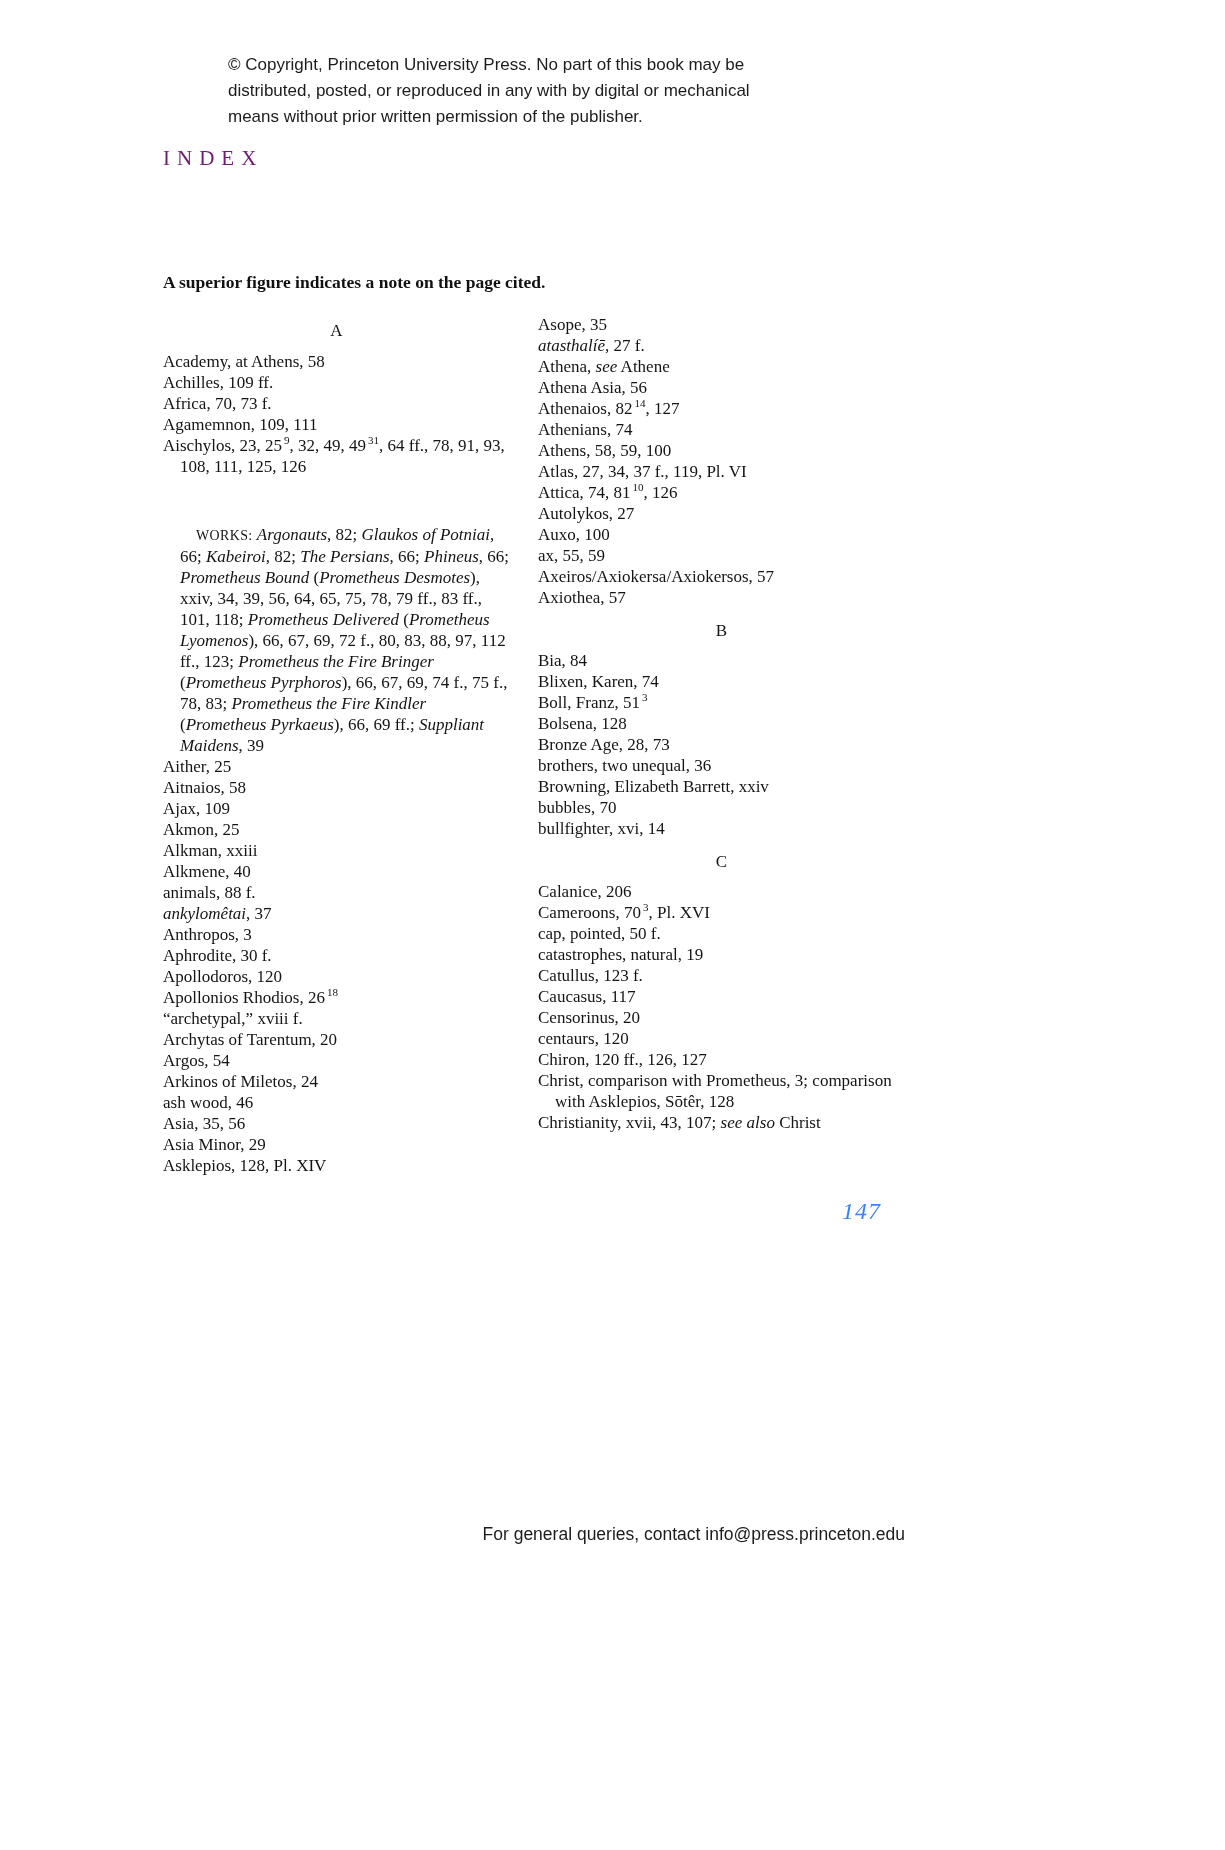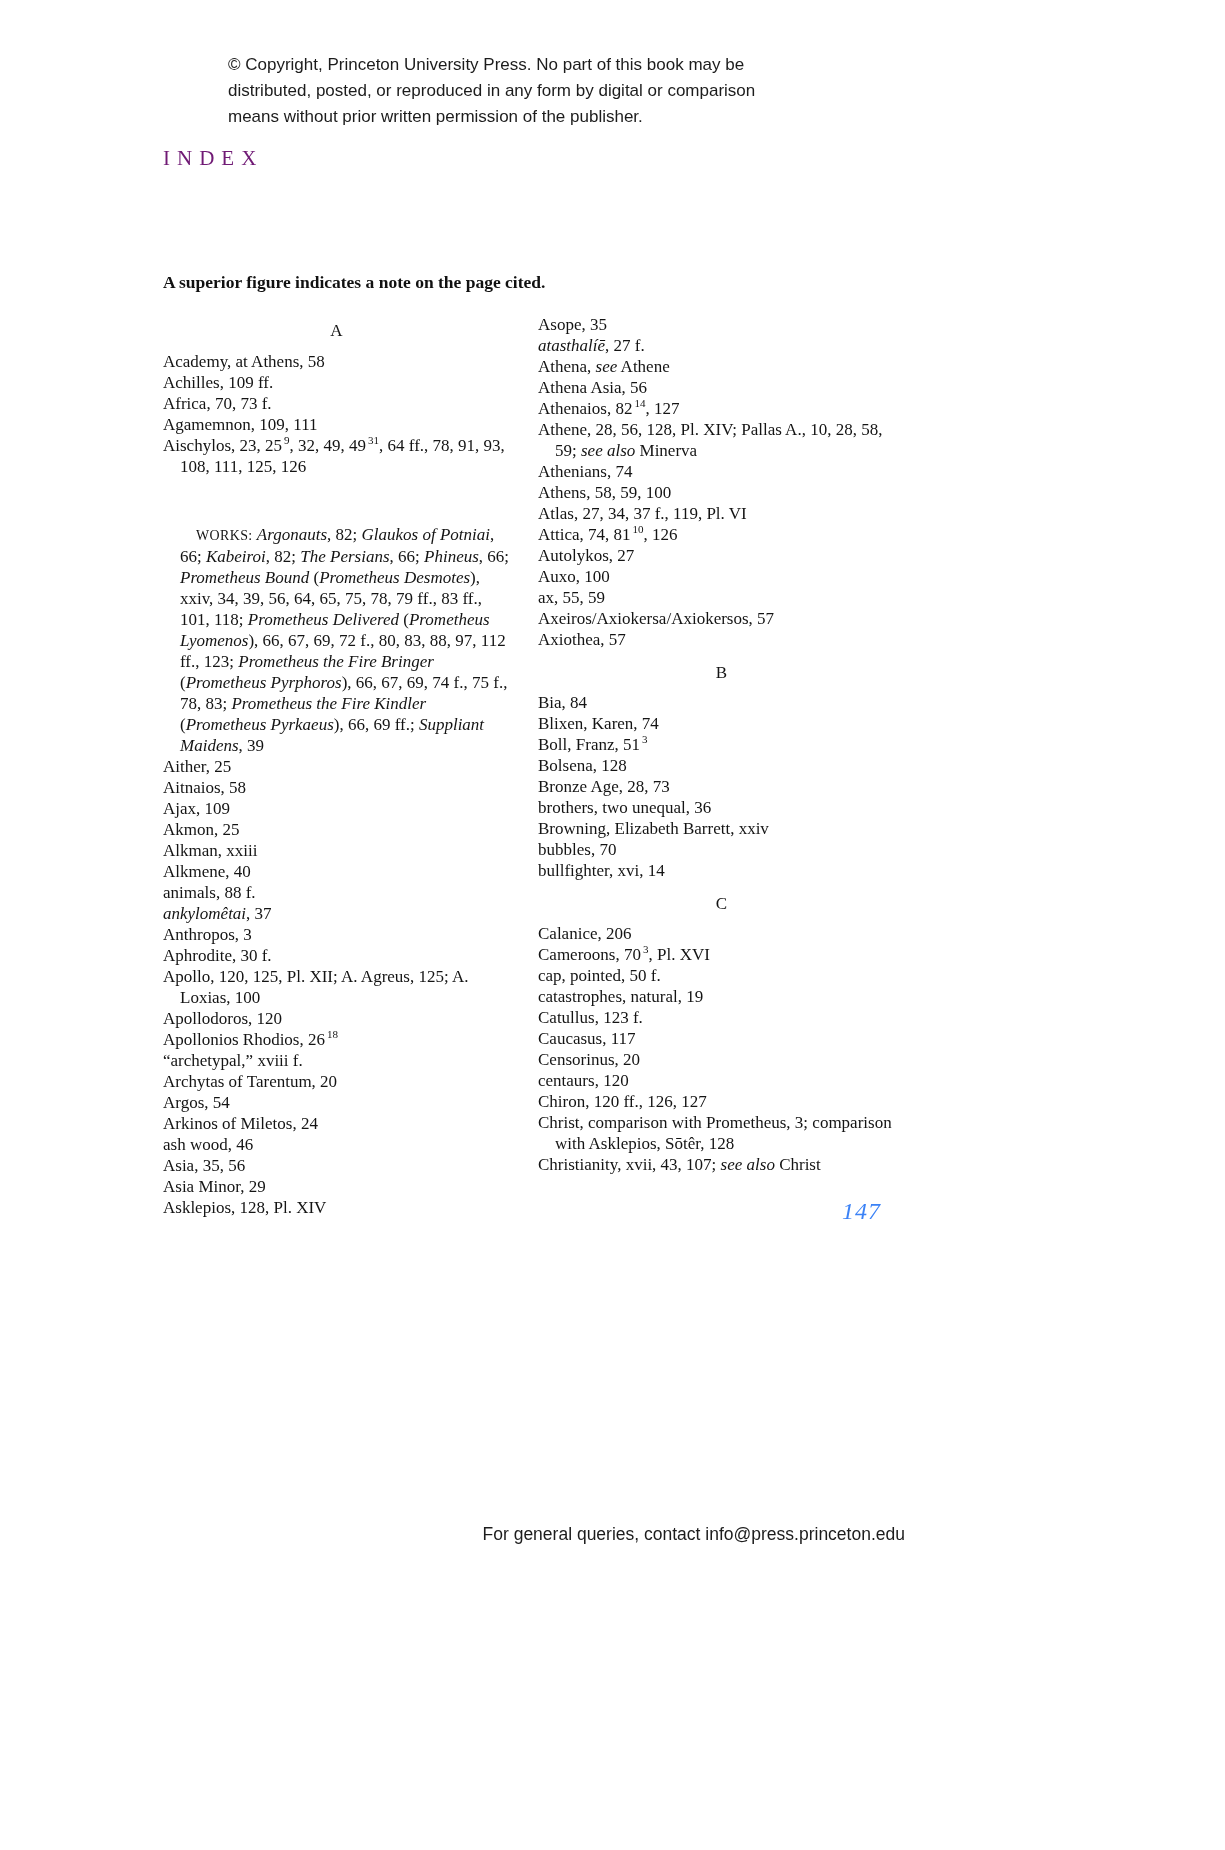--- a/index.html
+++ b/index.html
@@ -56,21 +56,21 @@
     font-size:17.5px; color:#1c1c1c;
   }
 </style>
 </head>
 <body>
 
 <div class="page">
 
   <div class="copyright">
     <div>© Copyright, Princeton University Press. No part of this book may be</div>
-    <div>distributed, posted, or reproduced in any form by digital or comparison</div>
+    <div>distributed, posted, or reproduced in any with by digital or mechanical</div>
     <div>means without prior written permission of the publisher.</div>
   </div>
 
   <h1 class="index-heading">INDEX</h1>
 
   <p class="note">A superior figure indicates a note on the page cited.</p>
 
   <div class="columns">
     <div class="col col-left" id="col-left">
         <div class="letter first">A</div>
@@ -83,39 +83,37 @@
         <p class="entry">Aither, 25</p>
         <p class="entry">Aitnaios, 58</p>
         <p class="entry">Ajax, 109</p>
         <p class="entry">Akmon, 25</p>
         <p class="entry">Alkman, xxiii</p>
         <p class="entry">Alkmene, 40</p>
         <p class="entry">animals, 88 f.</p>
         <p class="entry"><i>ankylomêtai</i>, 37</p>
         <p class="entry">Anthropos, 3</p>
         <p class="entry">Aphrodite, 30 f.</p>
-        <p class="entry">Apollo, 120, 125, Pl. XII; A. Agreus, 125; A. Loxias, 100</p>
         <p class="entry">Apollodoros, 120</p>
         <p class="entry">Apollonios Rhodios, 26<sup>18</sup></p>
         <p class="entry">“archetypal,” xviii f.</p>
         <p class="entry">Archytas of Tarentum, 20</p>
         <p class="entry">Argos, 54</p>
         <p class="entry">Arkinos of Miletos, 24</p>
         <p class="entry">ash wood, 46</p>
         <p class="entry">Asia, 35, 56</p>
         <p class="entry">Asia Minor, 29</p>
         <p class="entry">Asklepios, 128, Pl. XIV</p>
       </div>
     <div class="col col-right" id="col-right">
         <p class="entry">Asope, 35</p>
         <p class="entry"><i>atasthalíē</i>, 27 f.</p>
         <p class="entry">Athena, <i>see</i> Athene</p>
         <p class="entry">Athena Asia, 56</p>
         <p class="entry">Athenaios, 82<sup>14</sup>, 127</p>
-        <p class="entry">Athene, 28, 56, 128, Pl. XIV; Pallas A., 10, 28, 58, 59; <i>see also</i> Minerva</p>
         <p class="entry">Athenians, 74</p>
         <p class="entry">Athens, 58, 59, 100</p>
         <p class="entry">Atlas, 27, 34, 37 f., 119, Pl. VI</p>
         <p class="entry">Attica, 74, 81<sup>10</sup>, 126</p>
         <p class="entry">Autolykos, 27</p>
         <p class="entry">Auxo, 100</p>
         <p class="entry">ax, 55, 59</p>
         <p class="entry">Axeiros/Axiokersa/Axiokersos, 57</p>
         <p class="entry">Axiothea, 57</p>
         <div class="letter">B</div>

